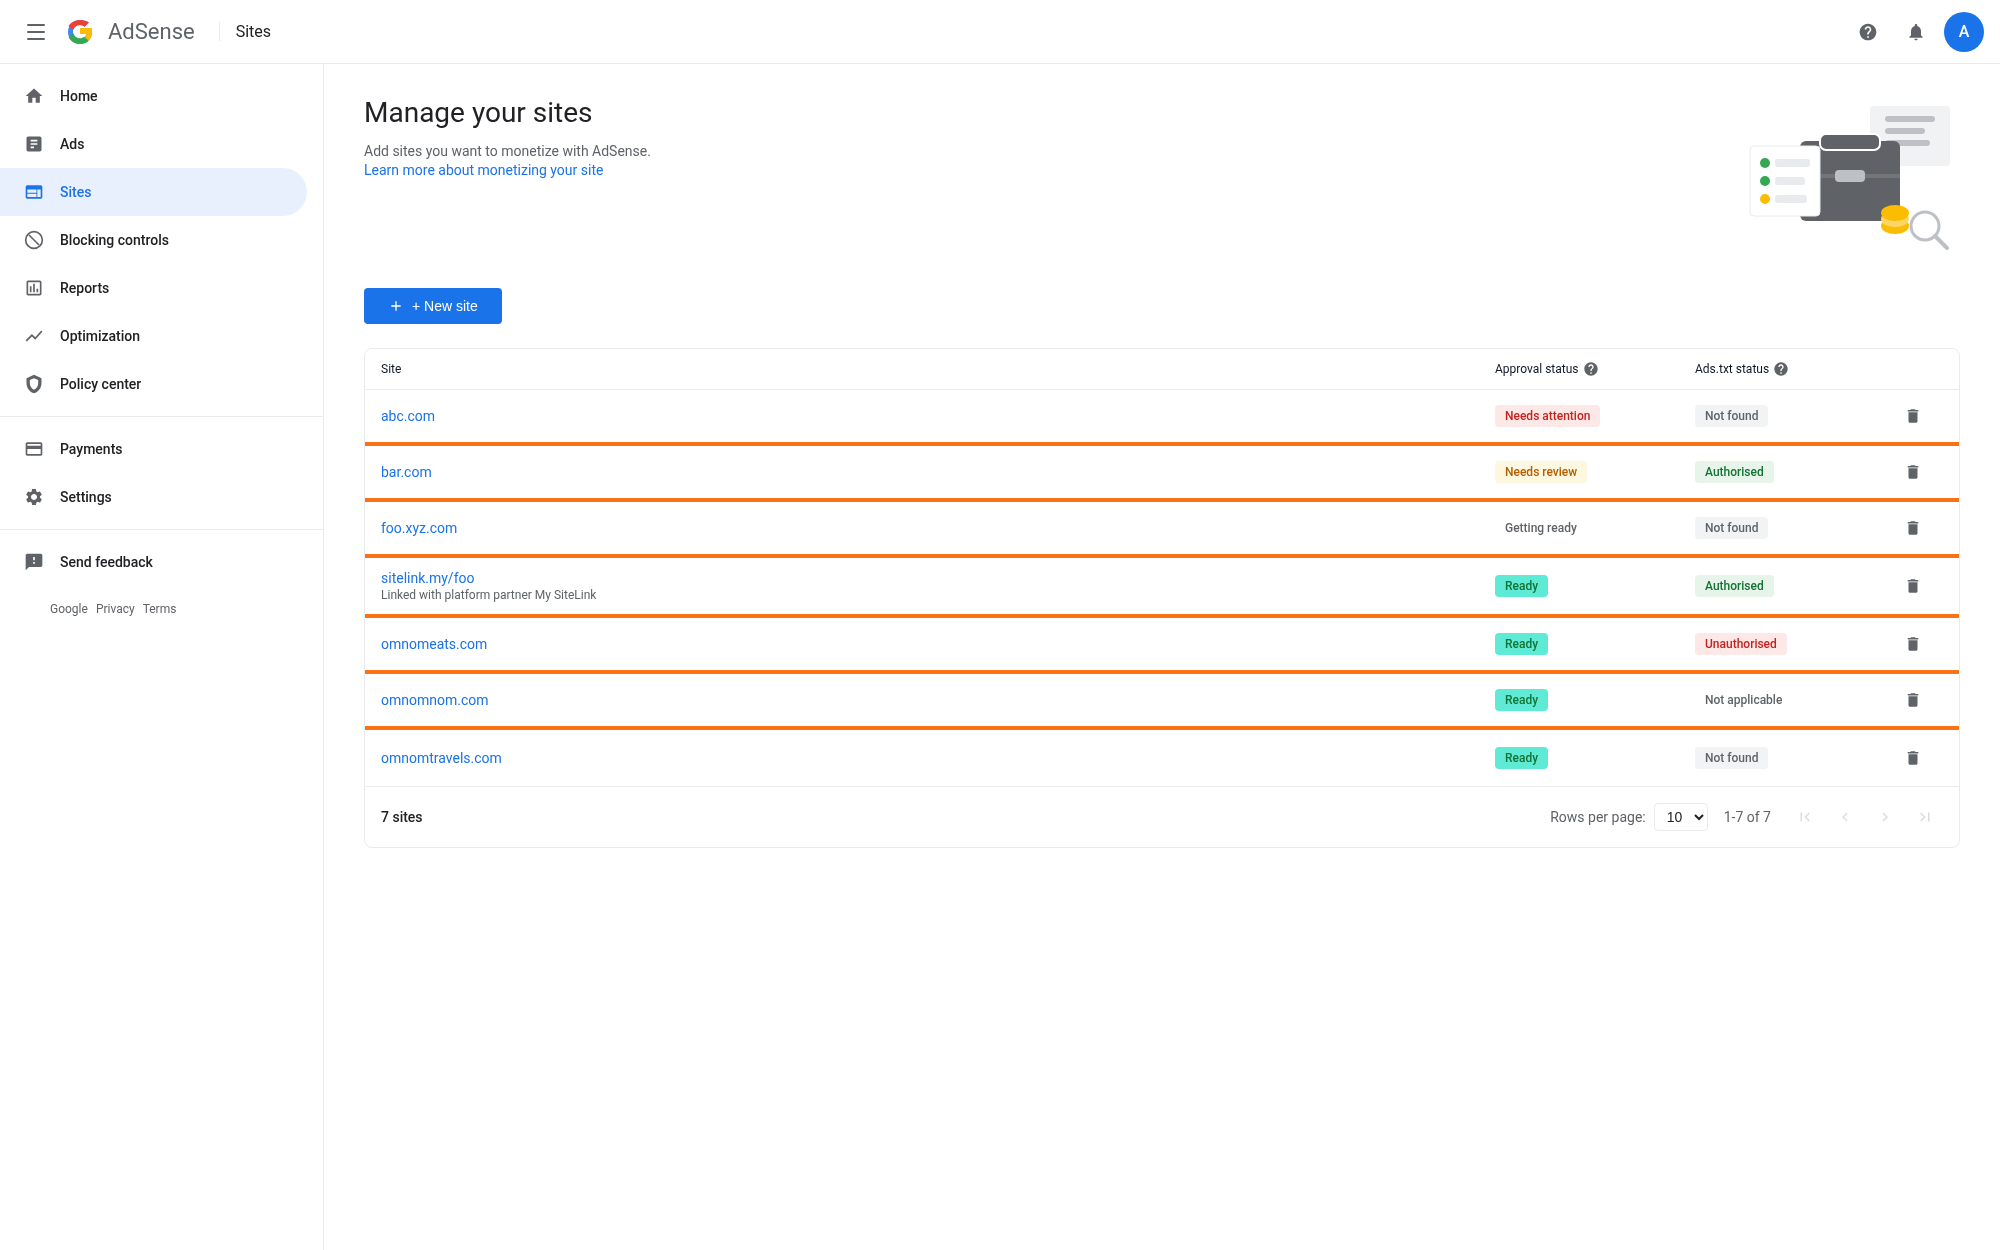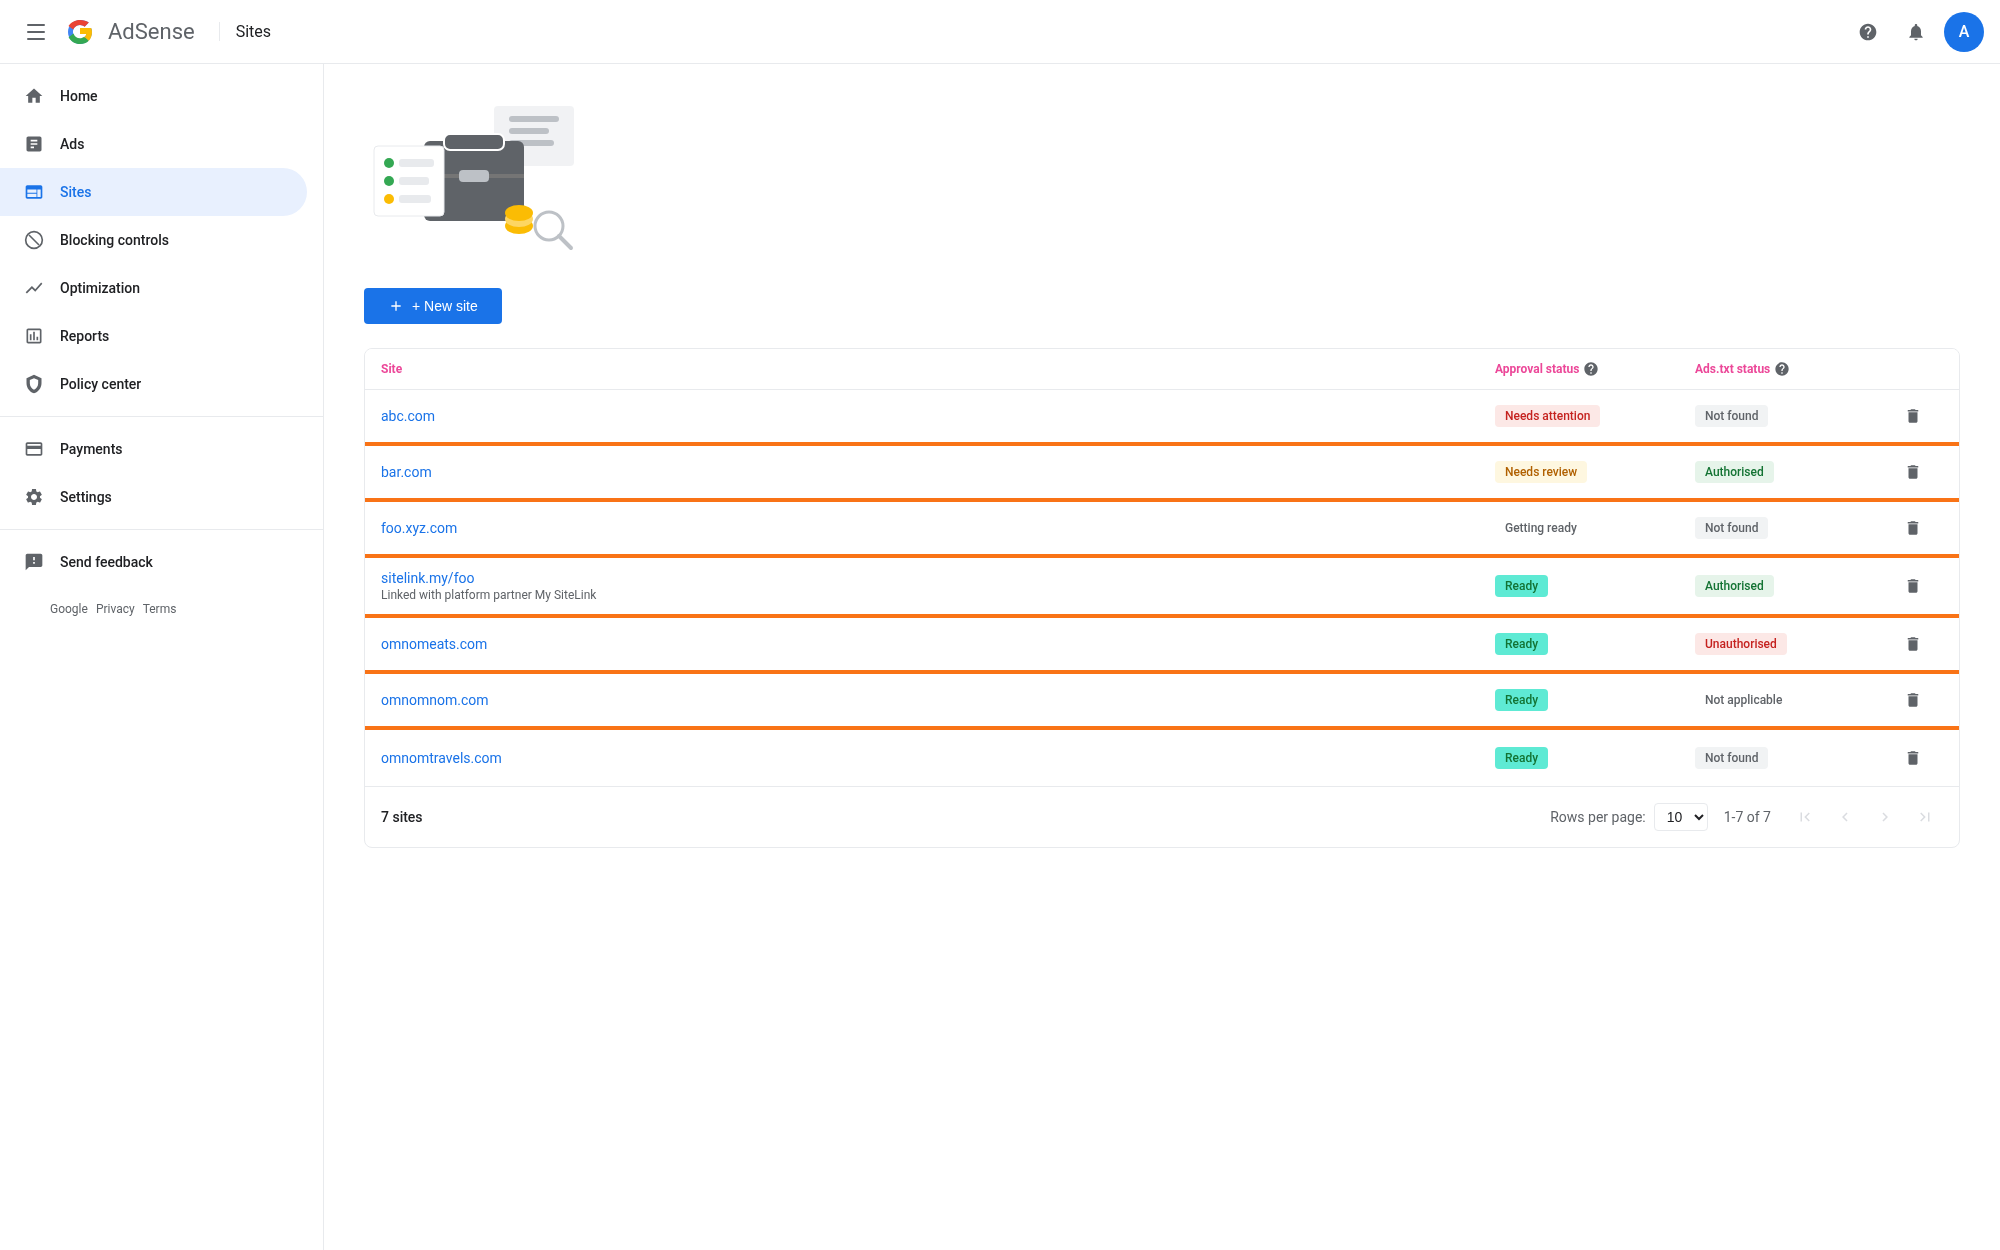--- a/index.html
+++ b/index.html
@@ -73,21 +73,21 @@
       border: none; outline: none; font-size: 14px; color: #202124;
       flex: 1; background: transparent;
     }
     .search-input::placeholder { color: #5f6368; }
 
     .table-header {
       display: grid; grid-template-columns: 1fr 200px 200px 48px;
       padding: 12px 16px; border-bottom: 1px solid #e8eaed;
       background: #fff;
     }
-    .col-header { font-size: 12px; font-weight: 700; color: #ec4899; display: flex; align-items: center; gap: 4px; text-align: right; }
+    .col-header { font-size: 12px; font-weight: 400; color: #0f172a; display: flex; align-items: center; gap: 4px; text-align: right; }
 
     .table-row {
       display: grid; grid-template-columns: 1fr 200px 200px 48px;
       padding: 0 16px; border-bottom: 4px solid #f97316; min-height: 56px;
       align-items: center;
     }
     .table-row:last-child { border-bottom: none; }
 
     .site-link { color: #1a73e8; text-decoration: none; font-size: 14px; }
     .site-sub { font-size: 12px; color: #5f6368; margin-top: 2px; }
@@ -213,33 +213,33 @@
             <circle cx="12" cy="12" r="10" stroke="#5f6368" stroke-width="2" fill="none"></circle>
             <path d="M6 6 L18 18" stroke="#5f6368" stroke-width="2"></path>
           </svg>
       </span>
       <span>Blocking controls</span>
     </div>
 
     <div class="sidebar-item">
       <span class="icon">
         <svg width="20" height="20" viewBox="0 0 24 24" fill="#5f6368">
+            <path d="M9 17H7v-7h2v7zm4 0h-2V7h2v10zm4 0h-2v-4h2v4zm2 2H5V5h14v14zm0-16H5c-1.1 0-2 .9-2 2v14c0 1.1.9 2 2 2h14c1.1 0 2-.9 2-2V5c0-1.1-.9-2-2-2z"></path>
+          </svg>
+      </span>
+      <span>Reports</span>
+    </div>
+
+    <div class="sidebar-item">
+      <span class="icon">
+        <svg width="20" height="20" viewBox="0 0 24 24" fill="#5f6368">
             <path d="M3.5 18.5l6-6 4 4L22 6.92 20.59 5.5l-7.08 8.08-4-4L2 17l1.5 1.5z"></path>
           </svg>
       </span>
       <span>Optimization</span>
-    </div>
-
-    <div class="sidebar-item">
-      <span class="icon">
-        <svg width="20" height="20" viewBox="0 0 24 24" fill="#5f6368">
-            <path d="M9 17H7v-7h2v7zm4 0h-2V7h2v10zm4 0h-2v-4h2v4zm2 2H5V5h14v14zm0-16H5c-1.1 0-2 .9-2 2v14c0 1.1.9 2 2 2h14c1.1 0 2-.9 2-2V5c0-1.1-.9-2-2-2z"></path>
-          </svg>
-      </span>
-      <span>Reports</span>
     </div>
 
     <div class="sidebar-item">
       <span class="icon">
         <svg width="20" height="20" viewBox="0 0 24 24" fill="#5f6368">
             <path d="M12 1L3 5v6c0 5.55 3.84 10.74 9 12 5.16-1.26 9-6.45 9-12V5l-9-4zm0 4l5 2.18V11c0 3.5-2.33 6.79-5 7.93C9.33 17.79 7 14.5 7 11V7.18L12 5z"></path>
           </svg>
       </span>
       <span>Policy center</span>
     </div>
@@ -277,20 +277,25 @@
     <div class="sidebar-footer">
       <span>Google</span>
       <a href="#">Privacy</a>
       <a href="#">Terms</a>
     </div>
   </aside>
 
   <main class="main-content">
 
     <div class="page-header">
+      <div class="page-header-text">
+        <h1>Manage your sites</h1>
+        <p>Add sites you want to monetize with AdSense.</p>
+        <a href="#">Learn more about monetizing your site</a>
+      </div>
 
       <div class="hero-illustration">
         <svg viewBox="0 0 220 160" width="220" height="160">
 
           <rect x="130" y="10" width="80" height="60" rx="4" fill="#e8eaed" opacity="0.6"></rect>
           <rect x="145" y="20" width="50" height="6" rx="3" fill="#bdc1c6"></rect>
           <rect x="145" y="32" width="40" height="6" rx="3" fill="#bdc1c6"></rect>
           <rect x="145" y="44" width="45" height="6" rx="3" fill="#bdc1c6"></rect>
 
           <rect x="60" y="45" width="100" height="80" rx="6" fill="#5f6368"></rect>

